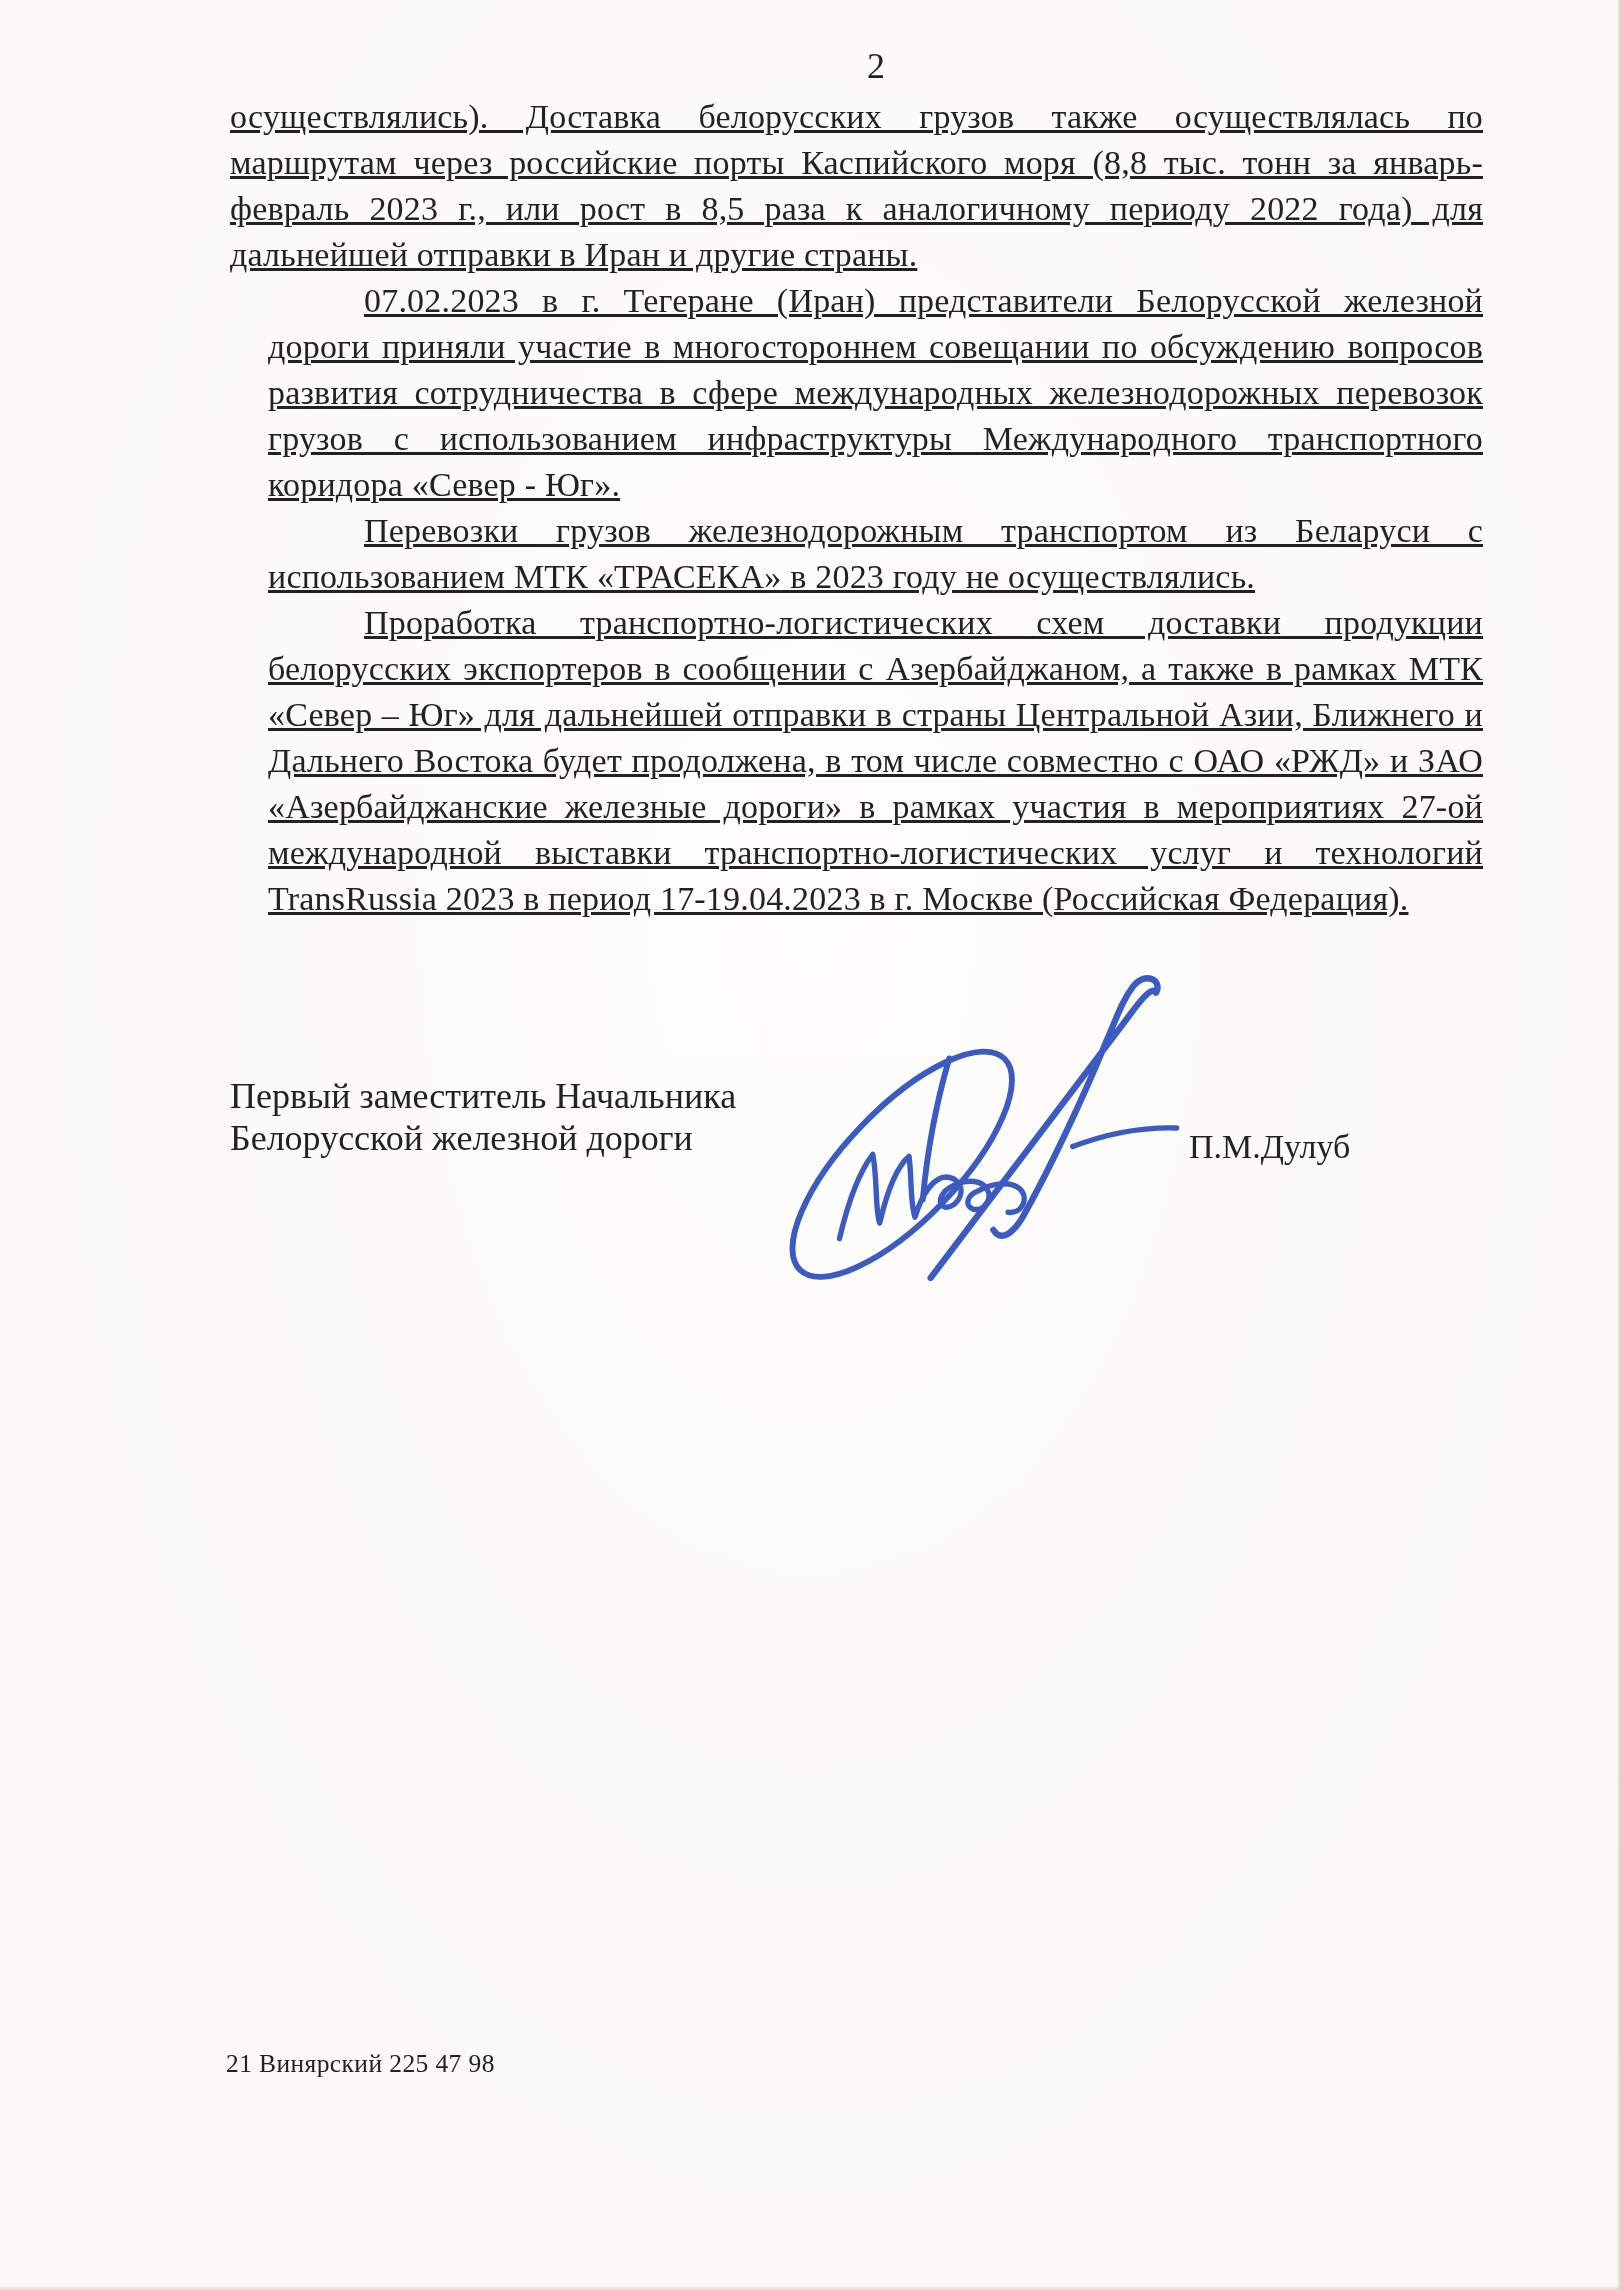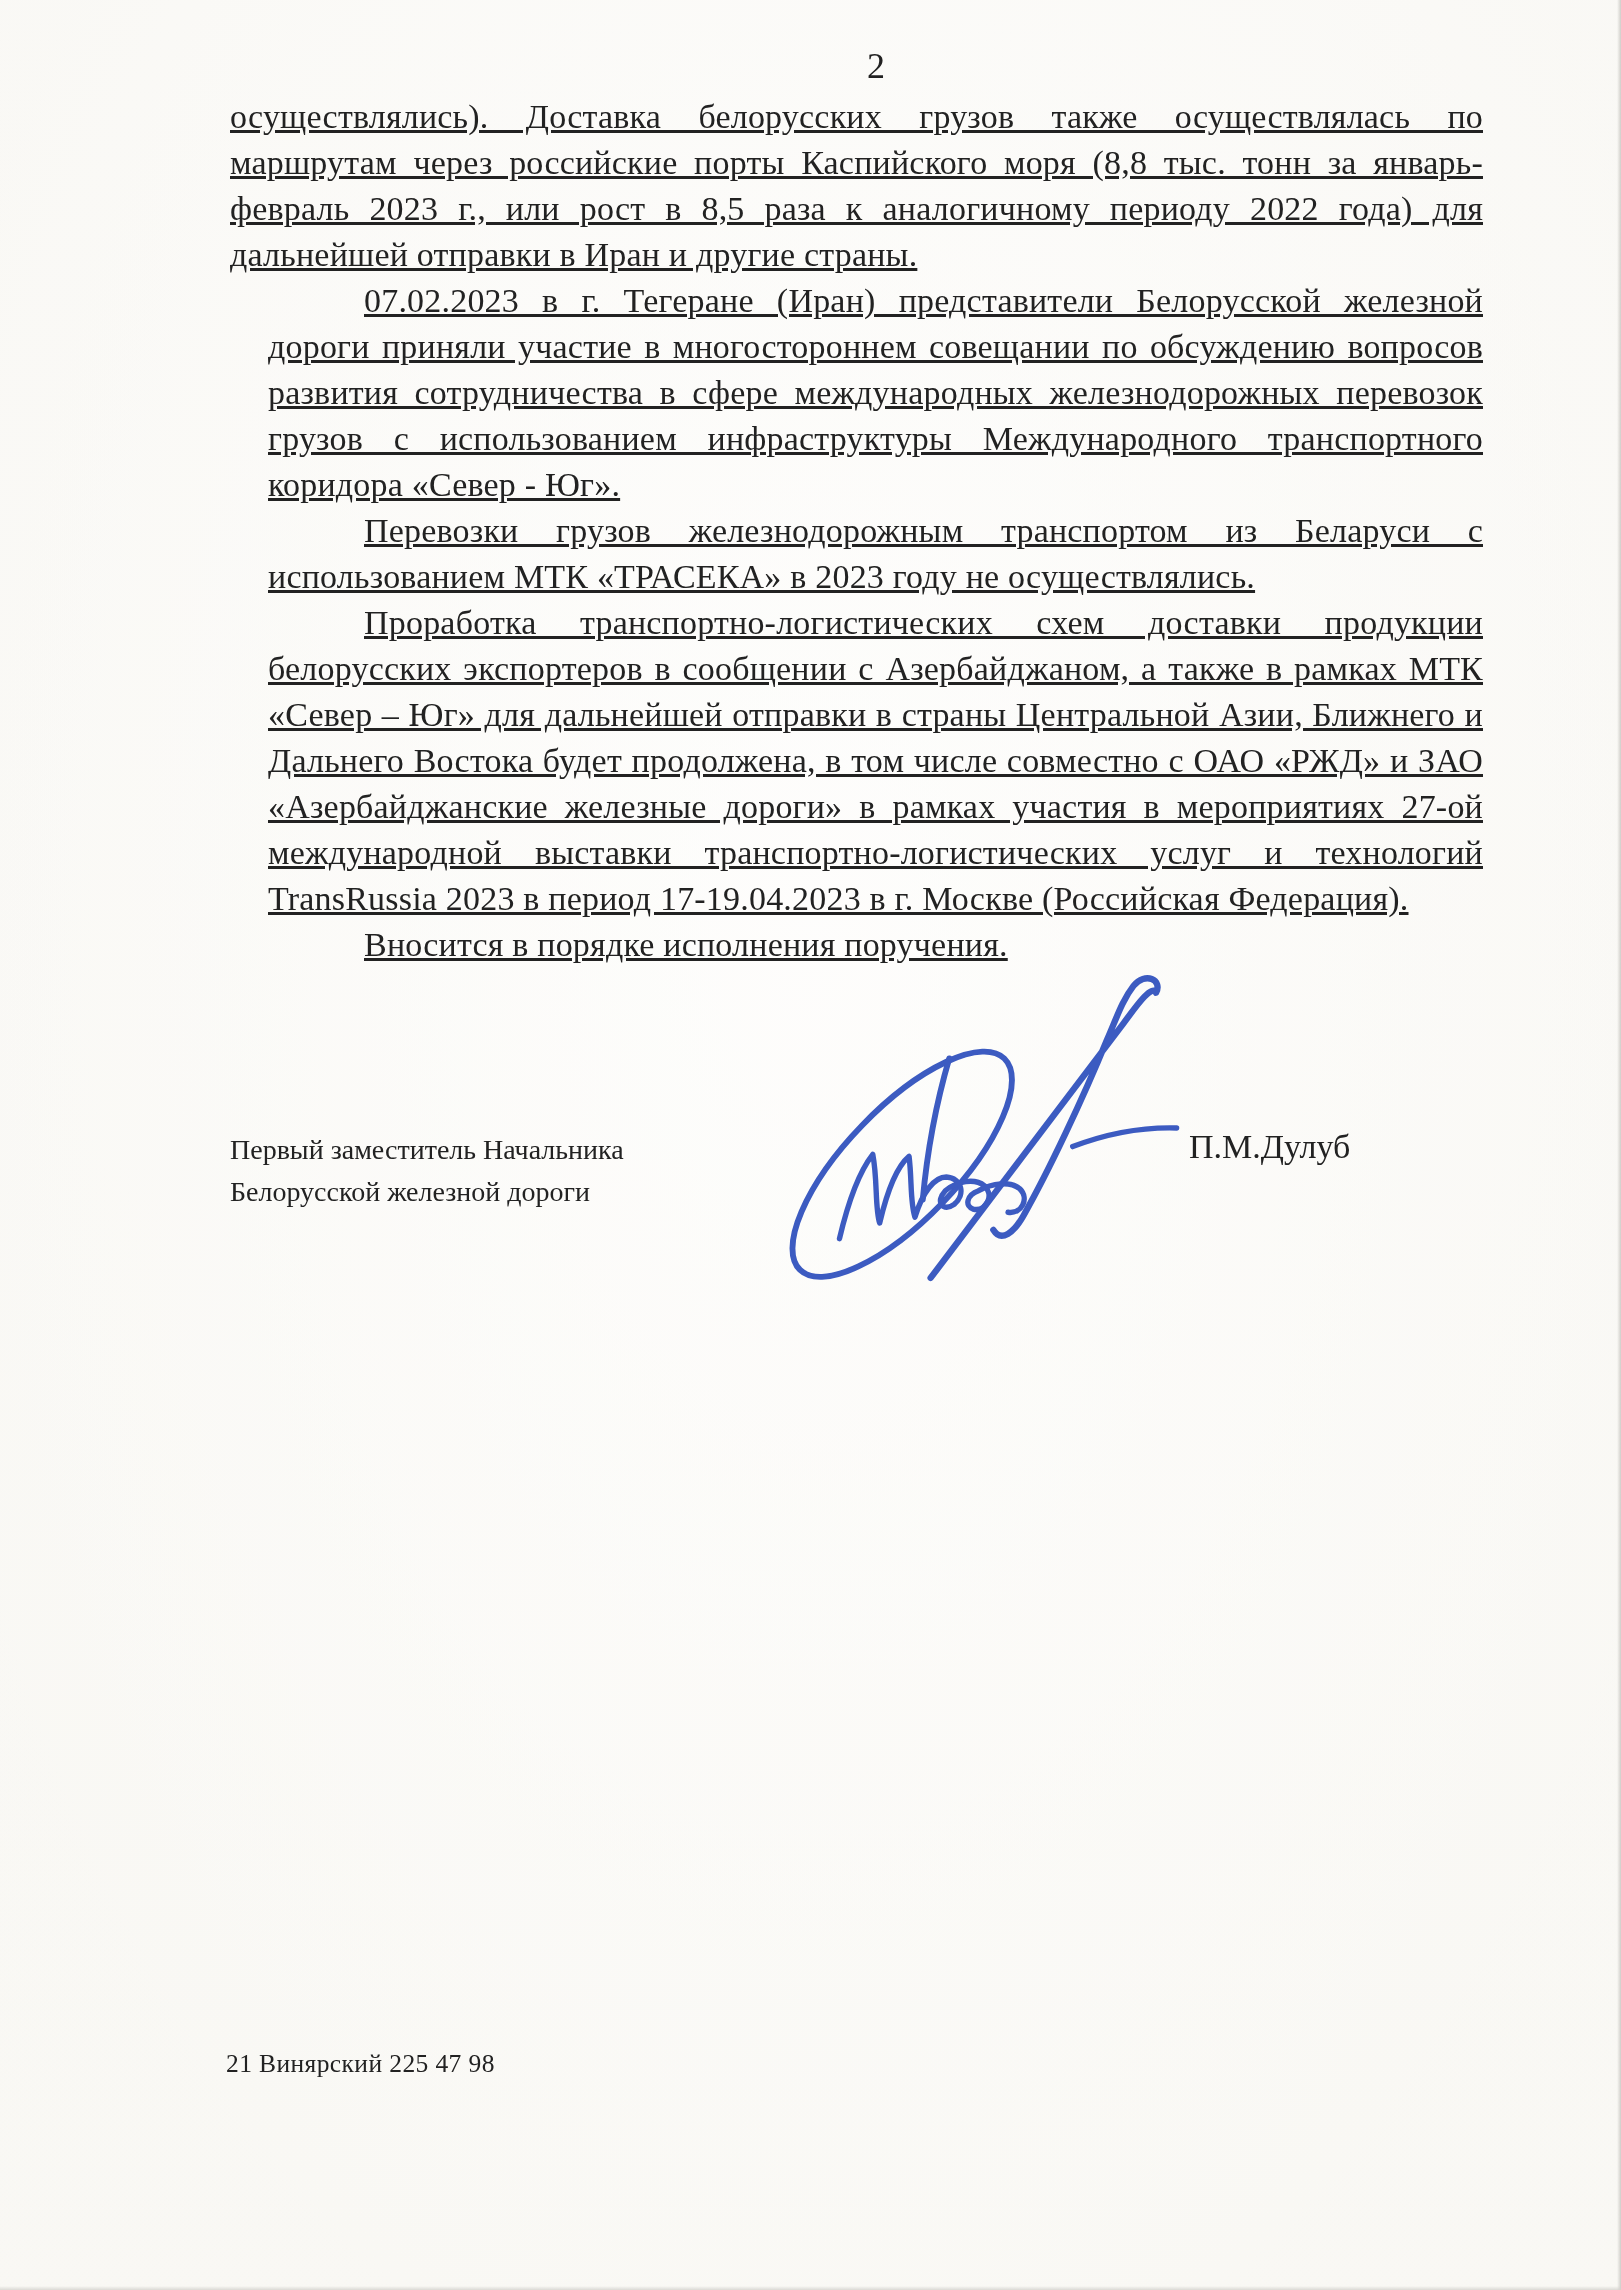--- a/index.html
+++ b/index.html
@@ -27,22 +27,22 @@
     position:absolute;left:230px;top:94px;width:1253px;
     font-size:34px;line-height:46px;
     text-align:justify;
     letter-spacing:0.2px;
     text-decoration:underline;
   }
   .body-text p{margin:0;padding:0;}
   .body-text p.indented{text-indent:96px;margin-left:38px;}
 
   .sign-block{
-    position:absolute;left:230px;top:1129px;
-    font-size:28px;line-height:42px;
+    position:absolute;left:230px;top:1075px;
+    font-size:36px;line-height:42px;
     white-space:nowrap;
   }
   .signer-name{
     position:absolute;left:1149px;top:1127px;
     font-size:34px;line-height:39px;white-space:nowrap;margin-left:40px;
   }
   .signature-svg{position:absolute;left:716px;top:931px;}
 
   .footer-note{
     position:absolute;left:226px;top:2049px;
@@ -59,21 +59,20 @@
   <div class="edge-right"></div>
   <div class="edge-bottom"></div>
 
   <div class="page-number">2</div>
 
   <div class="body-text">
     <p>осуществлялись). Доставка белорусских грузов также осуществлялась по маршрутам через российские порты Каспийского моря (8,8 тыс. тонн за январь-февраль 2023 г., или рост в 8,5 раза к аналогичному периоду 2022 года) для дальнейшей отправки в Иран и другие страны.</p>
     <p class="indented">07.02.2023 в г. Тегеране (Иран) представители Белорусской железной дороги приняли участие в многостороннем совещании по обсуждению вопросов развития сотрудничества в сфере международных железнодорожных перевозок грузов с использованием инфраструктуры Международного транспортного коридора «Север - Юг».</p>
     <p class="indented">Перевозки грузов железнодорожным транспортом из Беларуси с использованием МТК «ТРАСЕКА» в 2023 году не осуществлялись.</p>
     <p class="indented">Проработка транспортно-логистических схем доставки продукции белорусских экспортеров в сообщении с Азербайджаном, а также в рамках МТК «Север – Юг» для дальнейшей отправки в страны Центральной Азии, Ближнего и Дальнего Востока будет продолжена, в том числе совместно с ОАО «РЖД» и ЗАО «Азербайджанские железные дороги» в рамках участия в мероприятиях 27-ой международной выставки транспортно-логистических услуг и технологий TransRussia 2023 в период 17-19.04.2023 в г. Москве (Российская Федерация).</p>
-    <p class="indented">Вносится в порядке исполнения поручения.</p>
   </div>
 
   <div class="sign-block">
     <div>Первый заместитель Начальника</div>
     <div>Белорусской железной дороги</div>
   </div>
 
   <div class="signer-name">П.М.Дулуб</div>
 
   <svg class="signature-svg" width="490" height="392" viewBox="730 950 500 400">

